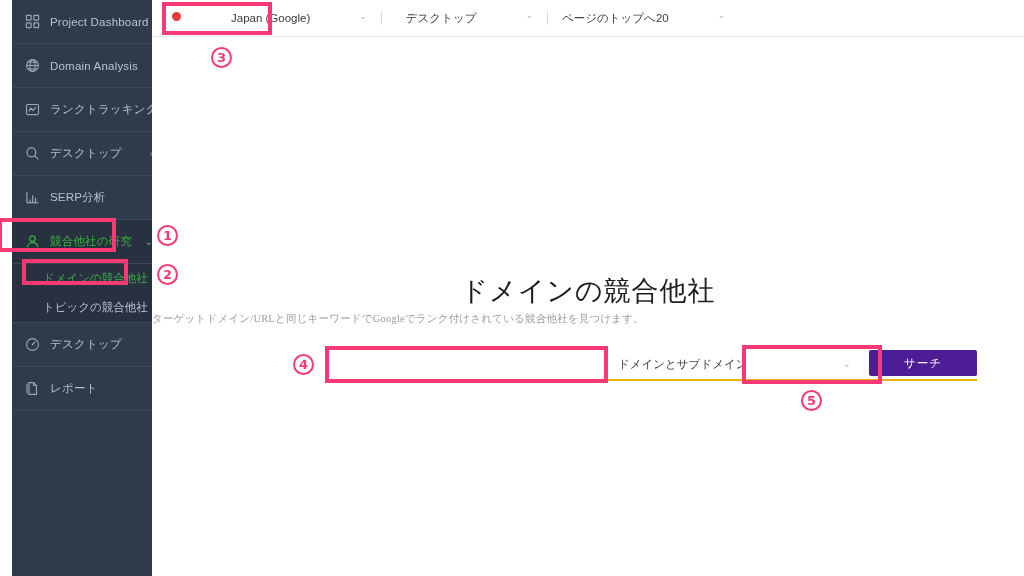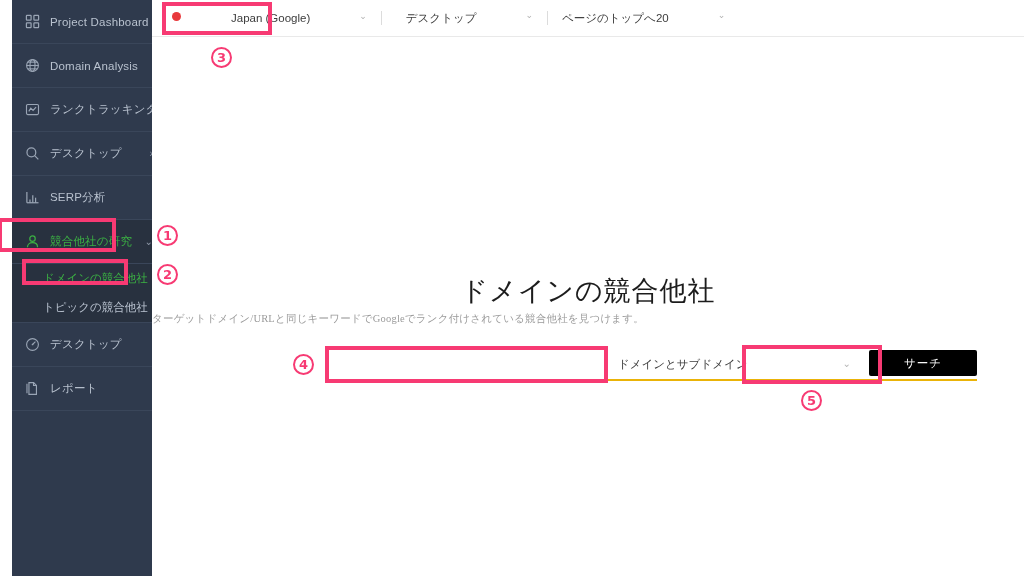--- a/index.html
+++ b/index.html
@@ -132,21 +132,21 @@
     font-size:11.5px;
     color:#3c3c3c;
     padding:0 10px 0 6px;
     white-space:nowrap;
     cursor:pointer;
   }
   #scope-select .caret{ color:#b5b5b5; font-size:10px; }
   #search-btn{
     flex:0 0 108px;
     margin:1px 0 3px 8px;
-    background:#000000;
+    background:#4c1d95;
     color:#ffffff;
     border:none;
     border-radius:2px;
     font-size:11.5px;
     font-family:"Liberation Sans","DejaVu Sans",sans-serif;
     letter-spacing:1px;
     cursor:pointer;
   }
 
   

